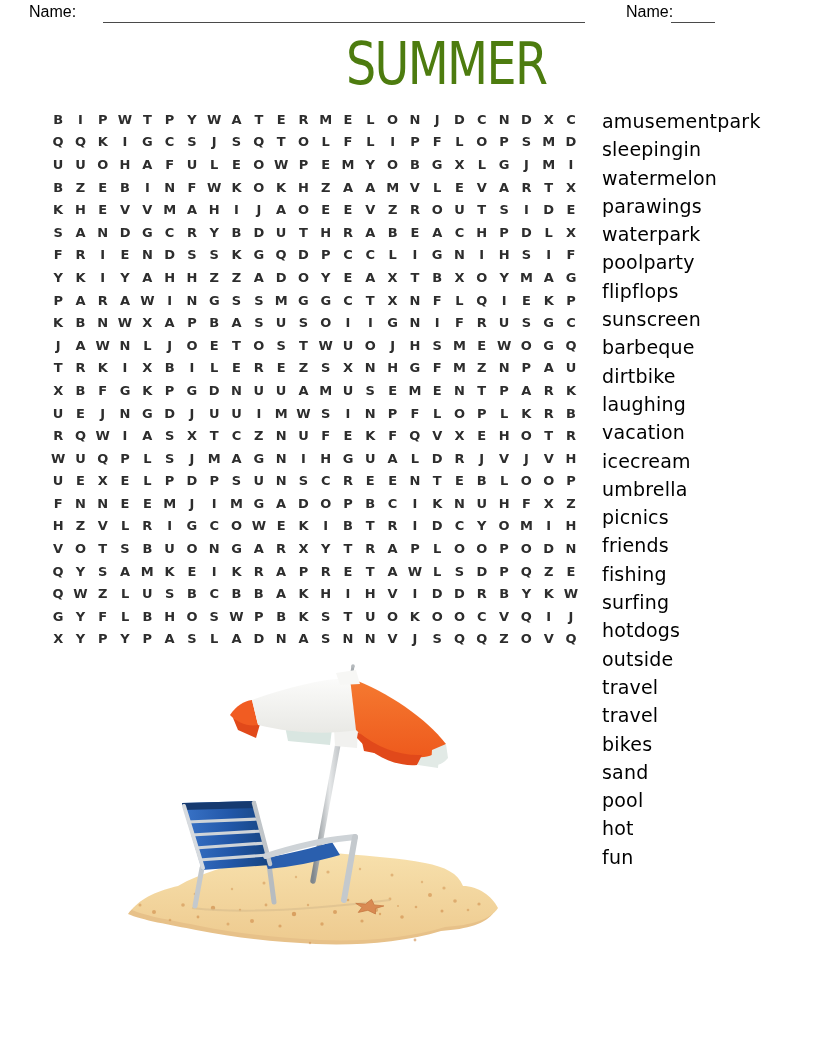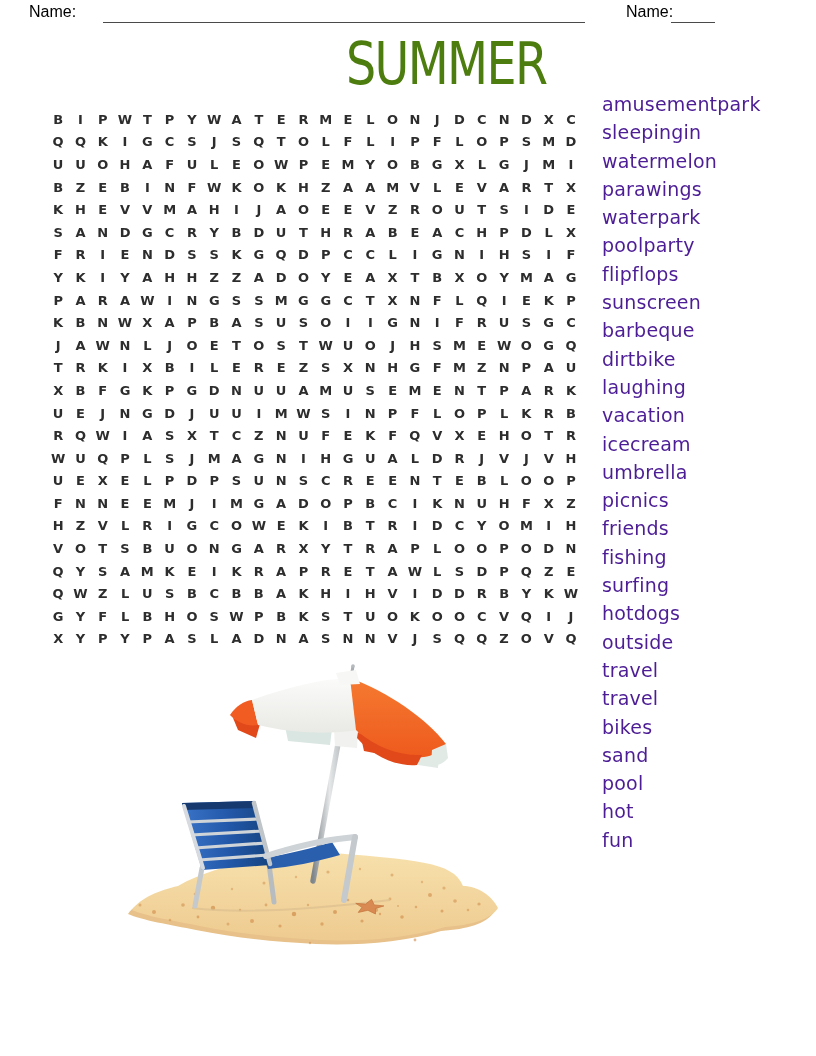--- a/index.html
+++ b/index.html
@@ -21,21 +21,21 @@
   }
   .title span{display:inline-block;font-size:58px;letter-spacing:-2px;transform:scaleX(.82);transform-origin:center;}
   
   .grid{
     position:absolute;left:47px;top:108px;
     display:grid;grid-template-columns:repeat(24,22.3px);grid-auto-rows:22.6px;
     font-weight:600;font-size:13px;color:#2d2d2d;
   }
   .cell{display:flex;align-items:center;justify-content:center;}
   
-  .words{position:absolute;left:602px;top:90px;color:#4c1d95;}
+  .words{position:absolute;left:602px;top:107px;color:#000000;}
   .word{font-size:19px;line-height:28.3px;font-weight:500;letter-spacing:.2px;}
   
   .illus{position:absolute;left:80px;top:658px;}
 </style>
 </head>
 <body>
 
 <div class="page">
 
   <span class="hdr-label name-label">Name:</span>

